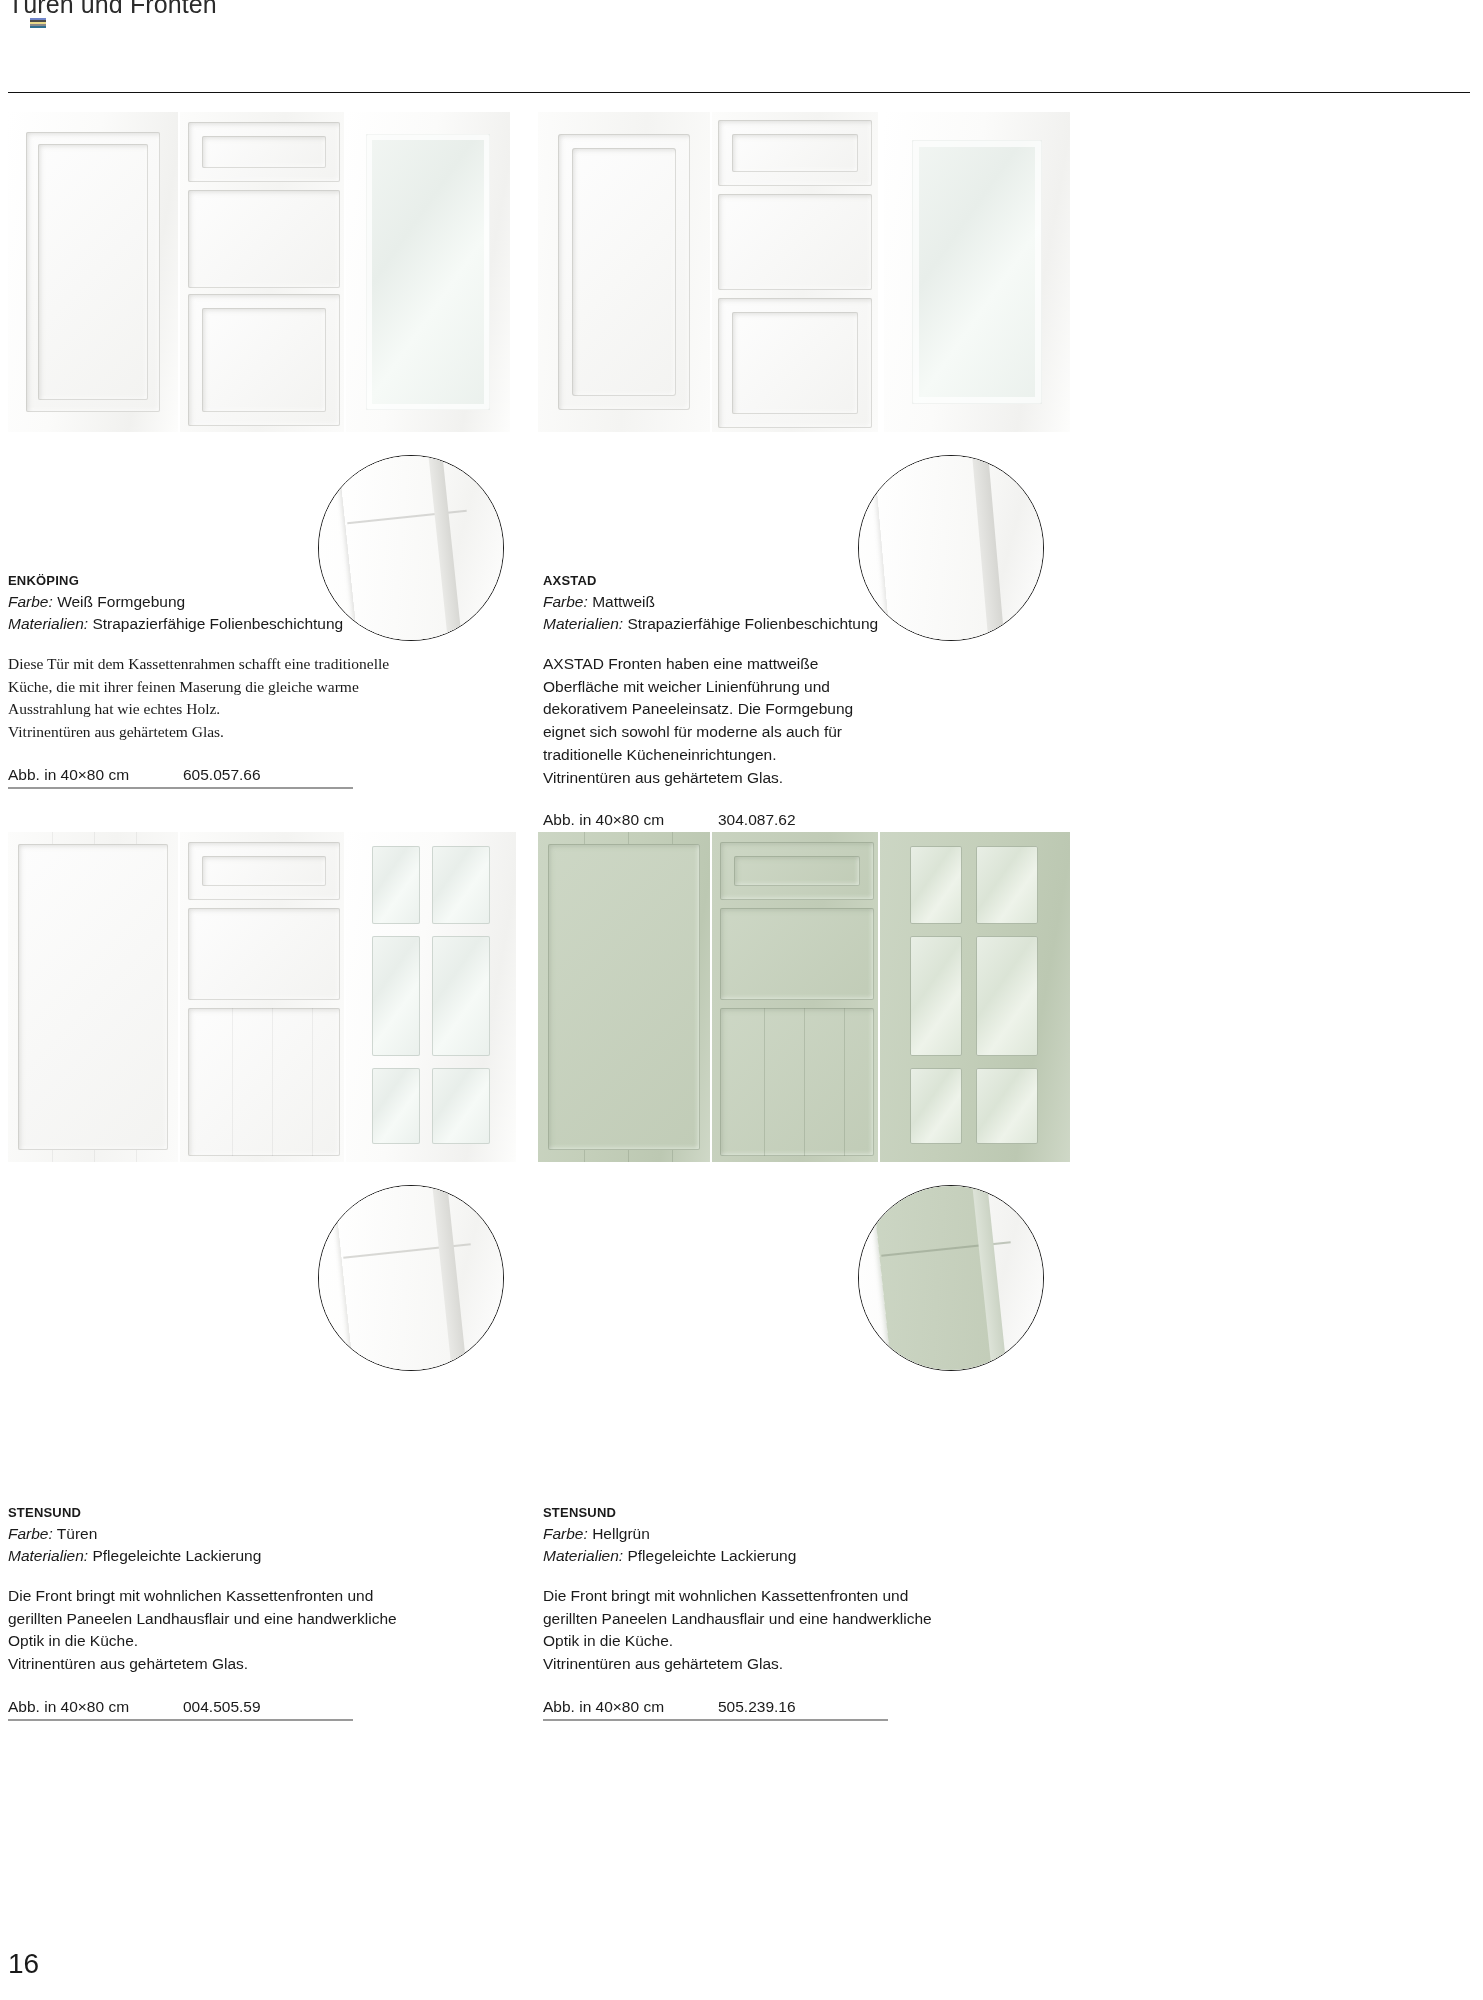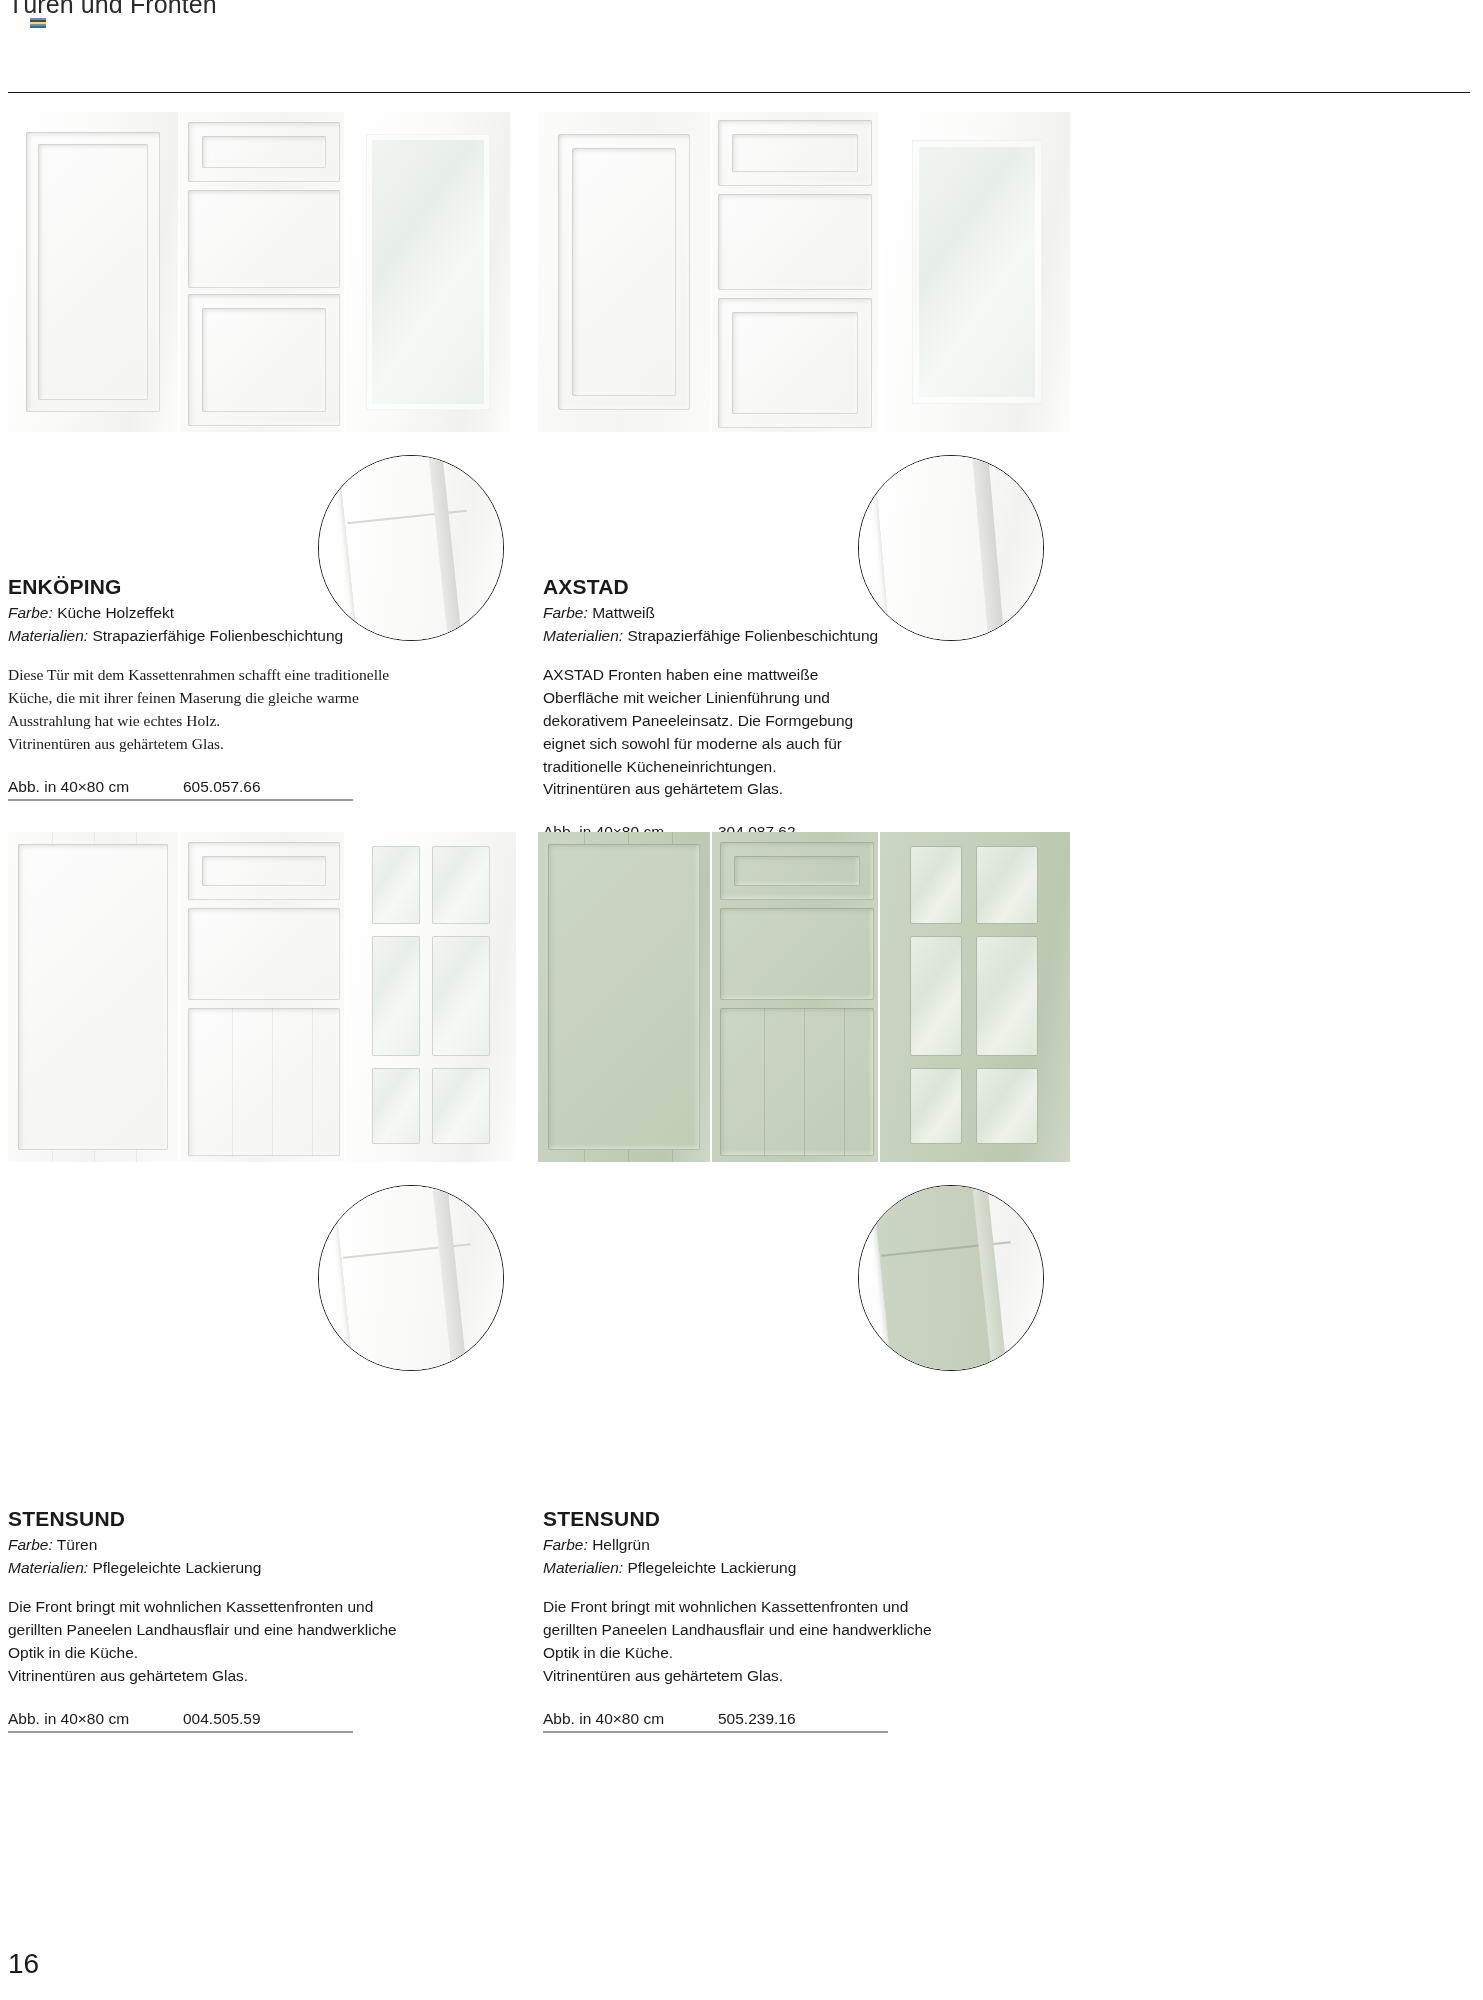--- a/index.html
+++ b/index.html
@@ -82,21 +82,21 @@
   
   .detail-circle {
     position: absolute; border-radius: 50%;
     border: 1.6px solid #1a1a1a; overflow: hidden; background: #fff;
   }
   .dc-inner { position: absolute; inset: 0; }
   .dc-edge { position: absolute; }
 
   
   .block { position: absolute; width: 395px; }
-  .b-name { font-size: 21px; font-weight: bold; letter-spacing: .2px; line-height: 1.45; }
+  .b-name { font-size: 13px; font-weight: bold; letter-spacing: .2px; line-height: 1.45; }
   .b-attr { font-size: 15.5px; line-height: 1.45; }
   .b-attr em { font-style: italic; }
   .b-desc { font-size: 15.5px; line-height: 1.47; margin-top: 17px; }
   .b-artrow {
     display: flex; margin-top: 22px; width: 345px;
     border-bottom: 2px solid #9a9a9a; padding-bottom: 3px;
     font-size: 15.5px;
   }
   .b-artrow .lbl { width: 175px; }
   .b-artrow .num { }
@@ -172,21 +172,21 @@
   <div class="detail-circle" style="left:858px;top:455px;width:186px;height:186px;">
     <div class="dc-inner" style="background:linear-gradient(105deg,#ffffff 0%,#fcfcfb 45%,#f2f2f0 75%,#ffffff 100%);"></div>
     <div class="dc-edge" style="left:24px;top:-12px;width:104px;height:224px;background:linear-gradient(100deg,#ffffff,#f6f6f4);transform:rotate(-5deg);box-shadow:-2px 0 4px rgba(170,170,165,.3);"></div>
     <div class="dc-edge" style="left:122px;top:-12px;width:16px;height:224px;background:linear-gradient(90deg,#e7e7e4,#d6d6d2);transform:rotate(-5deg);"></div>
   </div>
 
   <div class="block" style="left:8px;top:572px;">
     <div class="b-name">ENKÖPING</div>
     <div class="b-attr">
       <em>Farbe:</em>
-      <span>Küche Holzeffekt</span>
+      <span>Weiß Formgebung</span>
     </div>
     <div class="b-attr">
       <em>Materialien:</em>
       <span>Strapazierfähige Folienbeschichtung</span>
     </div>
     <div class="b-desc" style="white-space:pre-line;font-family:Liberation Serif, serif;">Diese Tür mit dem Kassettenrahmen schafft eine traditionelle Küche, die  mit ihrer feinen Maserung die gleiche warme Ausstrahlung hat wie echtes Holz.
 Vitrinentüren aus gehärtetem Glas.</div>
     <div class="b-artrow">
       <span class="lbl">Abb. in 40×80 cm</span>
       <span class="num">605.057.66</span>

